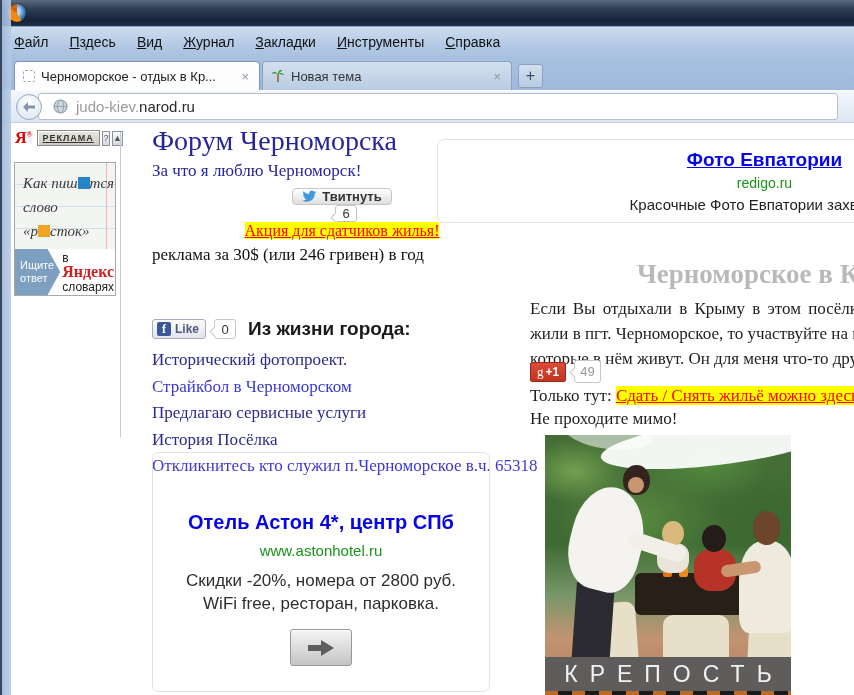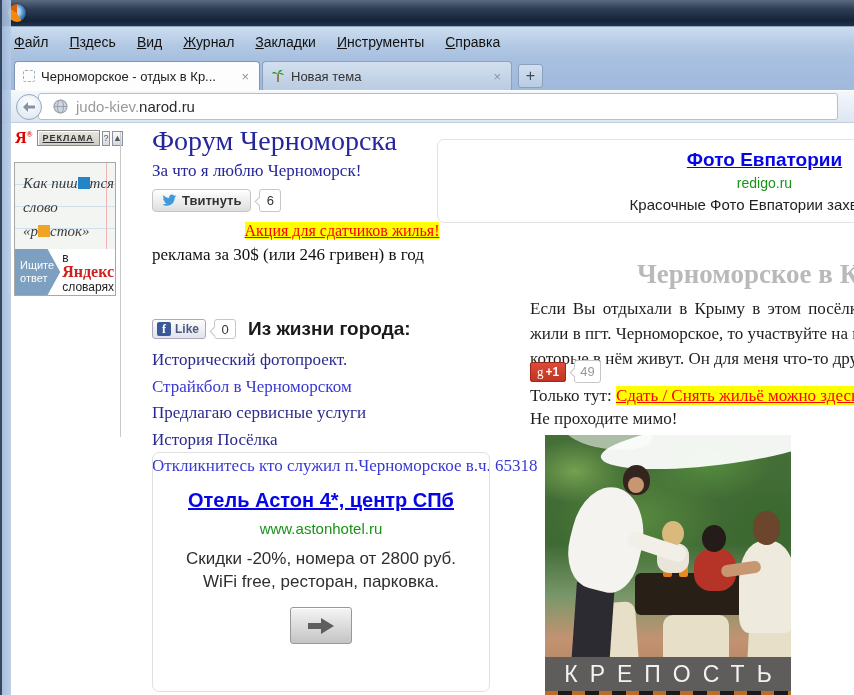--- a/index.html
+++ b/index.html
@@ -73,21 +73,21 @@
   .cta-arrow { width:52px; height:46px; background:#7d9fc0; clip-path:polygon(0 0, 72% 0, 100% 50%, 72% 100%, 0 100%);
     color:#fff; font-size:11px; line-height:13px; padding:10px 0 0 5px; }
   .ya-brand-block { font-size:12px; color:#222; line-height:14px; padding-left:2px; }
   .ya-brand { color:#d02020; font-family:"Liberation Serif", serif; font-weight:bold; font-size:16px; }
   .iframe-line { position:absolute; left:109px; top:8px; width:1px; height:305px; background:#c9c9c9; }
 
   
   .main-col { position:absolute; left:141px; top:0; width:380px; }
   .h1 { font-family:"Liberation Serif", serif; font-size:28px; color:#26269c; margin-top:1px; white-space:nowrap; }
   .sub { font-family:"Liberation Serif", serif; font-size:17px; color:#26269c; margin-top:4px; }
-  .tweet-row { display:flex; align-items:center; margin-top:7px; height:24px; }
+  .tweet-row { display:flex; align-items:center; margin-top:7px; height:24px;flex-direction:column; }
   .tweet-btn { display:flex; align-items:center; gap:5px; height:23px; padding:0 9px; border:1px solid #c6c6c6; border-radius:4px;
     background:linear-gradient(#ffffff,#dedede); font-size:13px; font-weight:bold; color:#333; }
   .count-bubble { position:relative; height:23px; min-width:22px; padding:0 5px; margin-left:8px; border:1px solid #c6c6c6; border-radius:3px;
     background:#fff; font-size:13px; color:#333; display:flex; align-items:center; justify-content:center; }
   .count-bubble::before { content:""; position:absolute; left:-4px; top:8px; width:6px; height:6px;
     background:#fff; border-left:1px solid #c6c6c6; border-bottom:1px solid #c6c6c6; transform:rotate(45deg); }
   .promo { margin-top:10px; font-family:"Liberation Serif", serif; font-size:16px;text-align:center; }
   .promo a { background:#ffff00; color:#ff0000; text-decoration:underline; }
   .promo-sub { margin-top:5px; font-family:"Liberation Serif", serif; font-size:17px; color:#111; }
   .like-row { display:flex; align-items:center; margin-top:53px; height:22px; }
@@ -97,21 +97,21 @@
     font-weight:bold; font-size:12px; display:flex; align-items:center; justify-content:center; }
   .like-count { height:20px; }
   .city-title { margin-left:12px; font-size:19px; font-weight:bold; color:#1a1a1a; white-space:nowrap; }
   .city-links { margin-top:7px; font-family:"Liberation Serif", serif; font-size:17px; line-height:26.5px; }
   .city-links a { display:block; text-decoration:none; white-space:nowrap; }
   .lnk-v { color:#2a2a8e; }
   .lnk-n { color:#3939d2; }
 
   .hotel-box { position:absolute; left:141px; top:328px; width:338px; height:240px; border:1px solid #e0e0e0; border-radius:7px;
     text-align:center; }
-  .hotel-title { margin-top:36px; font-size:20px; font-weight:bold; color:#0505e8; text-decoration:underline; }
+  .hotel-title { margin-top:58px; font-size:20px; font-weight:bold; color:#0505e8; }
   .hotel-url { margin-top:8px; font-size:15px; color:#179417; }
   .hotel-desc { margin-top:10px; font-size:17px; color:#2e2e2e; line-height:23px; padding:0 28px; }
   .hotel-arrow-btn { margin:14px auto 0; width:62px; height:37px; border:1px solid #989898; border-radius:3px;
     background:linear-gradient(#f5f5f5,#c4c4c4); box-shadow:inset 0 1px 0 #fff; display:flex; align-items:center; justify-content:center; }
 
   
   .photo-ad-box { position:absolute; left:426px; top:15px; width:655px; height:84px; border:1px solid #e2e2e2; border-radius:7px; text-align:center; }
   .photo-ad-title { margin-top:9px; font-size:19px; font-weight:bold; color:#0505e8; text-decoration:underline; }
   .photo-ad-url { margin-top:4px; font-size:14px; color:#179417; }
   .photo-ad-desc { margin-top:5px; font-size:15px; color:#222; }

